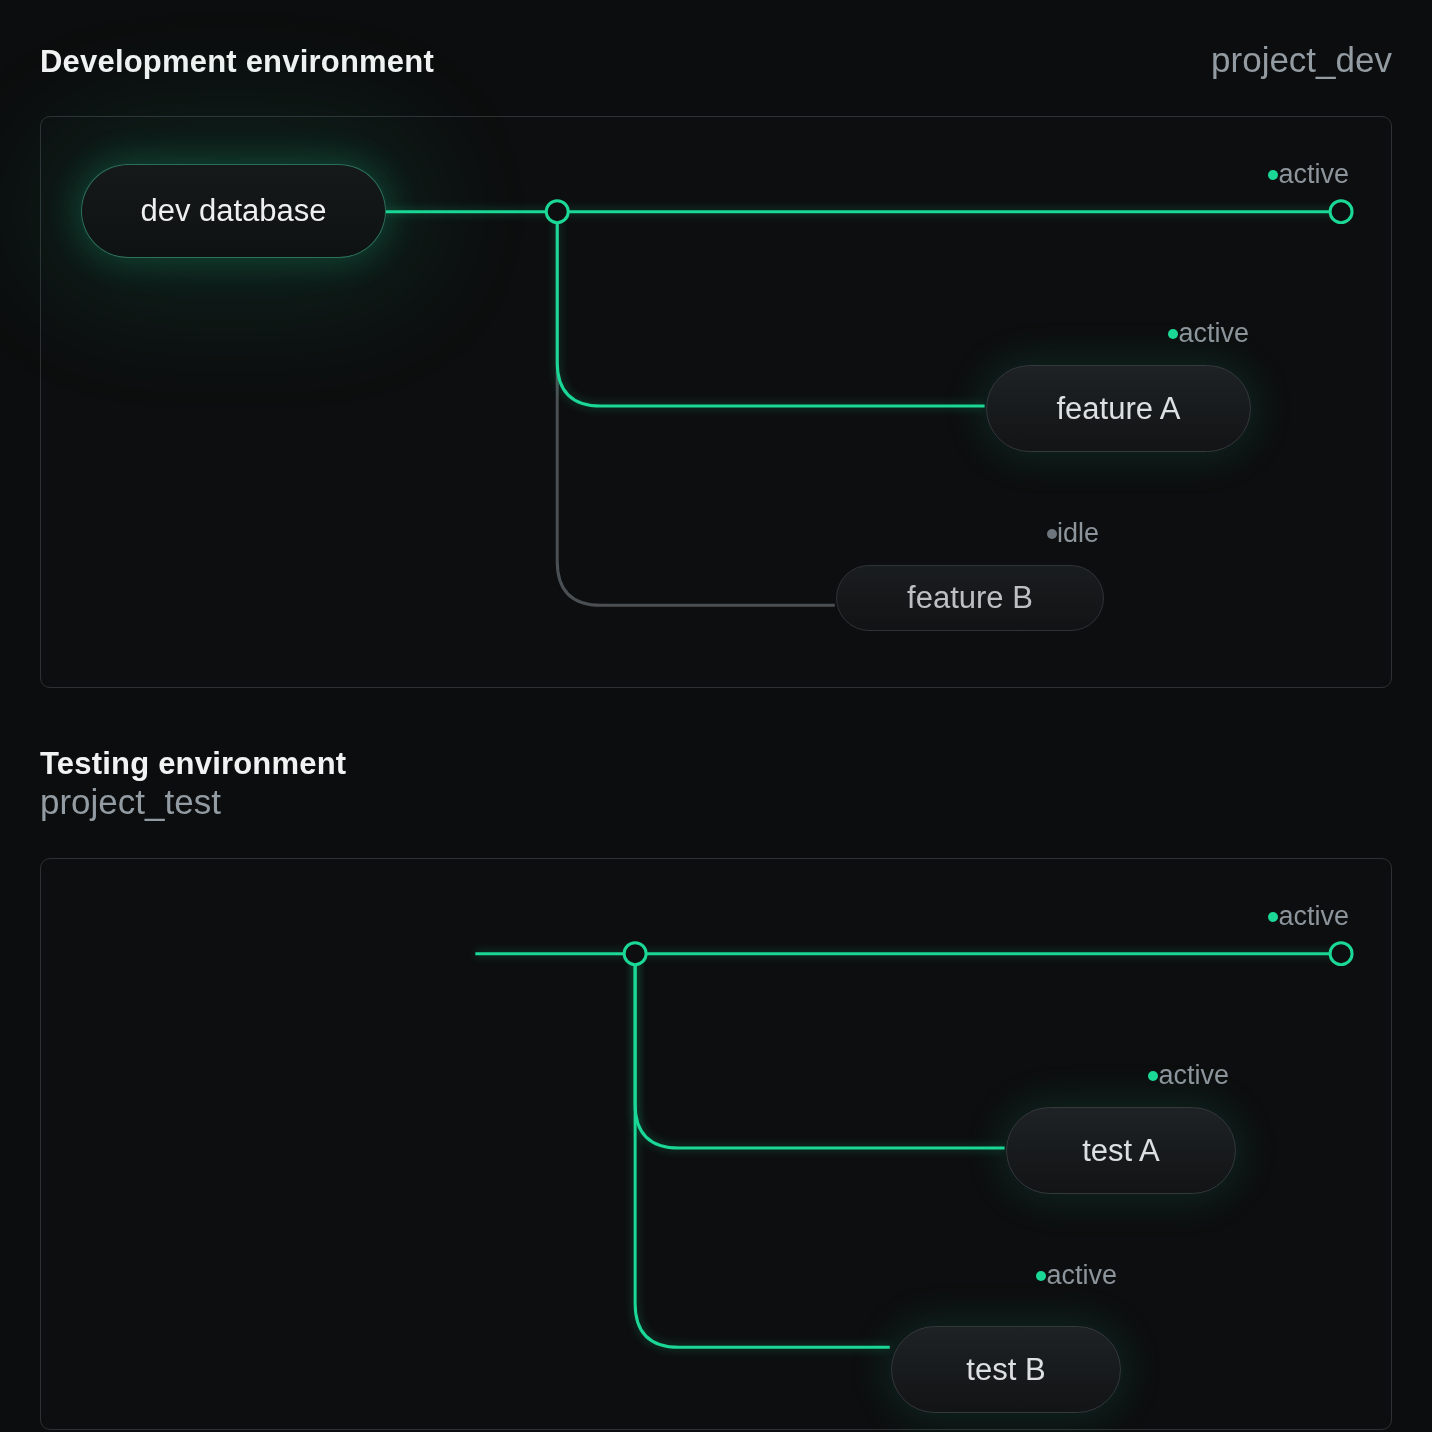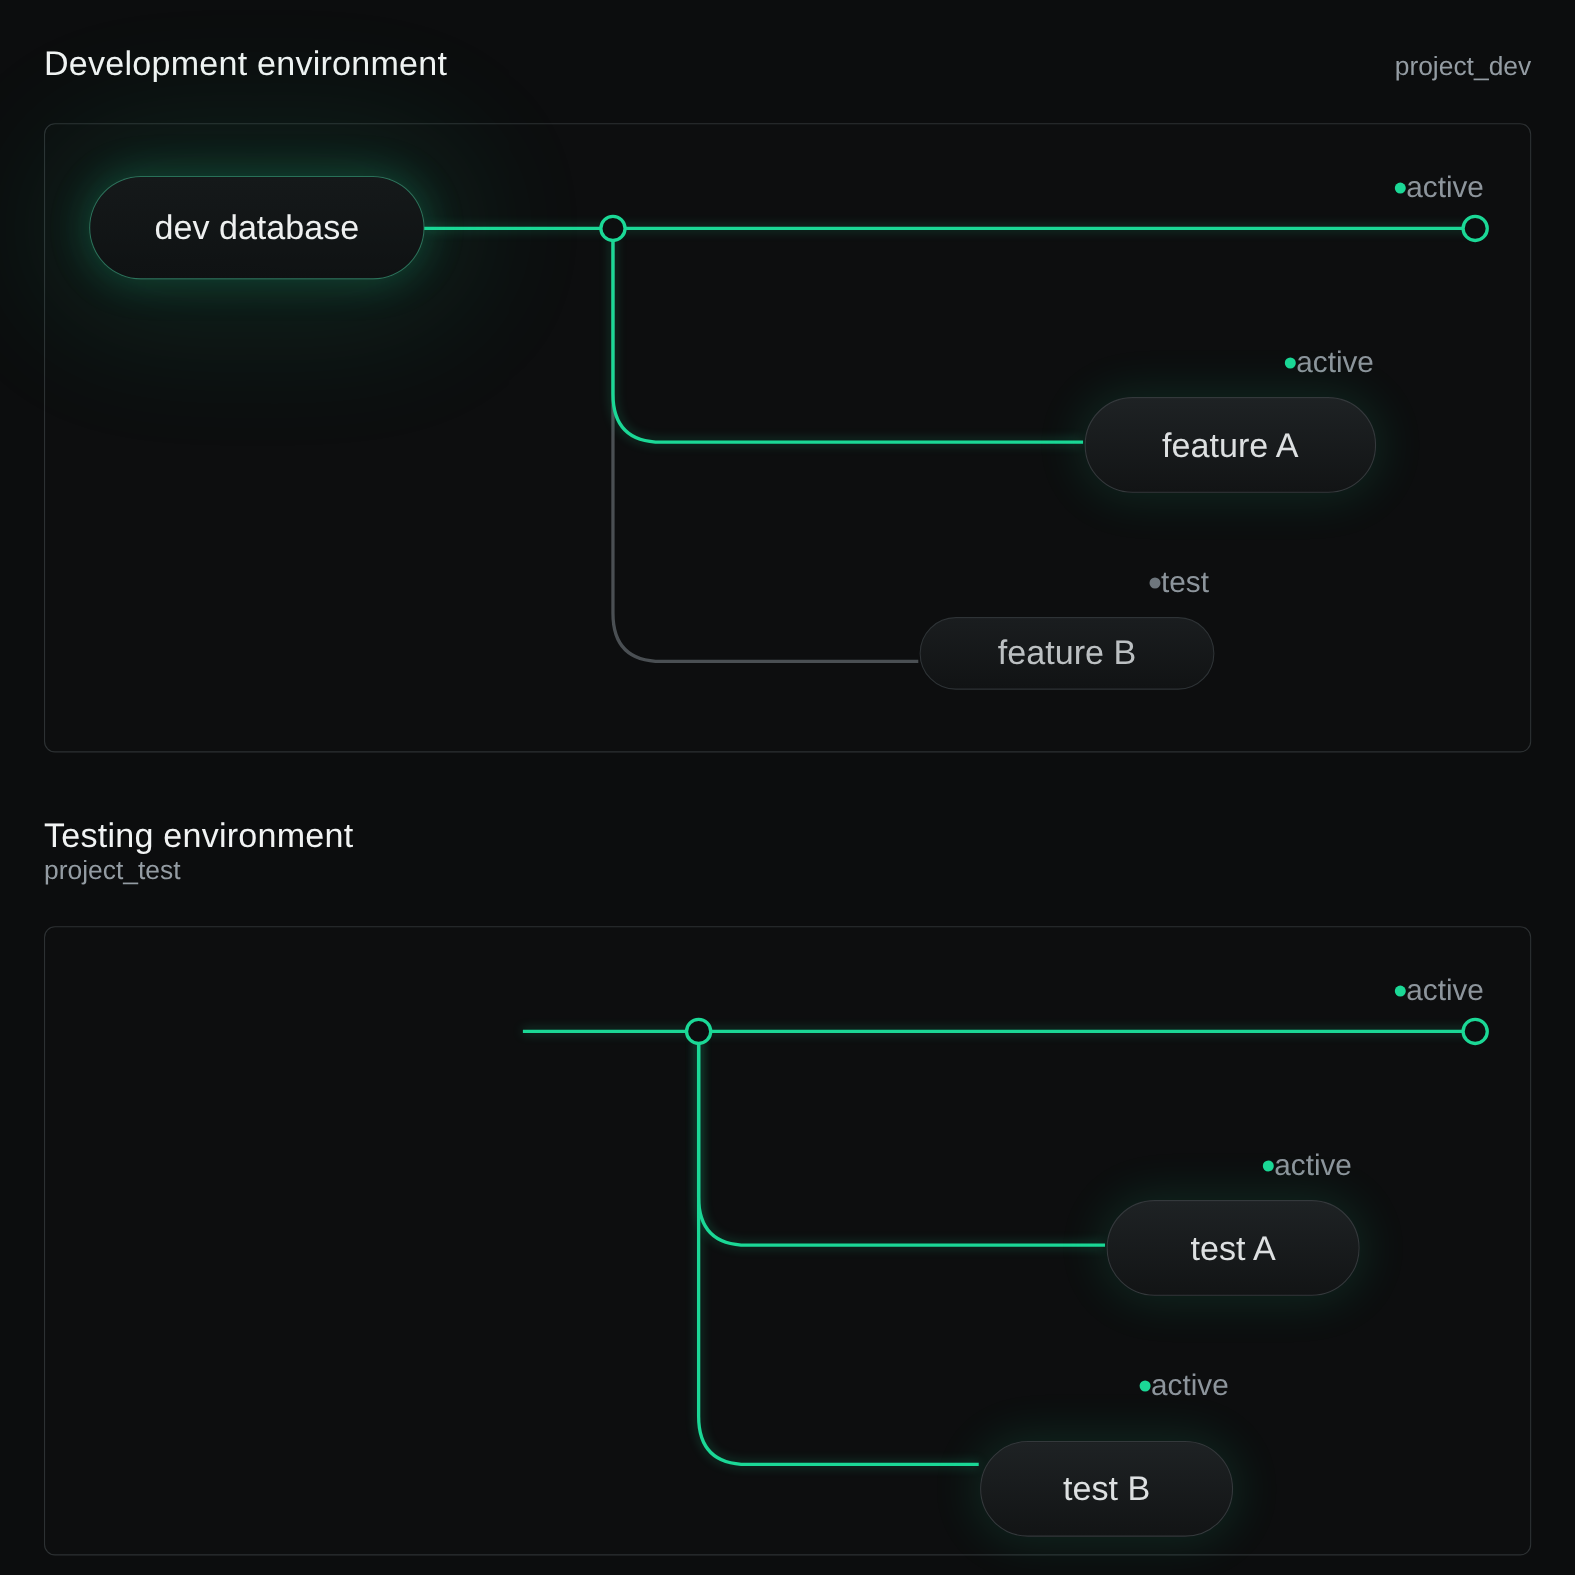--- a/index.html
+++ b/index.html
@@ -13,22 +13,22 @@
     background:#0c0d0e;
     font-family:"Liberation Sans", sans-serif;
     color:#eceff0;
     overflow:hidden;
   }
   .canvas{position:relative;width:1432px;height:1432px;padding:40px;}
   .env-header{
     display:flex;justify-content:space-between;align-items:baseline;
     margin-bottom:36px;
   }
-  .env-title{font-size:31px;font-weight:400;color:#f1f3f3;letter-spacing:.2px;}
-  .project-name{font-size:24px;font-weight:400;color:#949ca3;}
+  .env-title{font-size:31px;font-weight:700;color:#f1f3f3;letter-spacing:.2px;}
+  .project-name{font-size:35px;font-weight:400;color:#949ca3;}
   .section-2 .env-header{margin-top:58px;flex-direction:column;}
 
   .panel{
     position:relative;
     width:1352px;height:572px;
     border:1px solid #2d3133;
     border-radius:10px;
     background:#0d0e0f;
   }
   .panel svg{position:absolute;inset:0;width:100%;height:100%;}
@@ -106,21 +106,21 @@
       <div class="status" style="right:142px;top:201px">
         <span class="dot active"></span>
         <span>active</span>
       </div>
       <div class="pill active-branch" style="left:945px;top:248px;width:265px;height:87px">
         <span>feature A</span>
       </div>
 
       <div class="status" style="right:292px;top:401px">
         <span class="dot idle"></span>
-        <span>test</span>
+        <span>idle</span>
       </div>
       <div class="pill idle-branch" style="left:795px;top:448px;width:268px;height:66px">
         <span>feature B</span>
       </div>
     </div>
   </div>
 
   <div class="env section-2">
     <div class="env-header">
       <div class="env-title">Testing environment</div>

